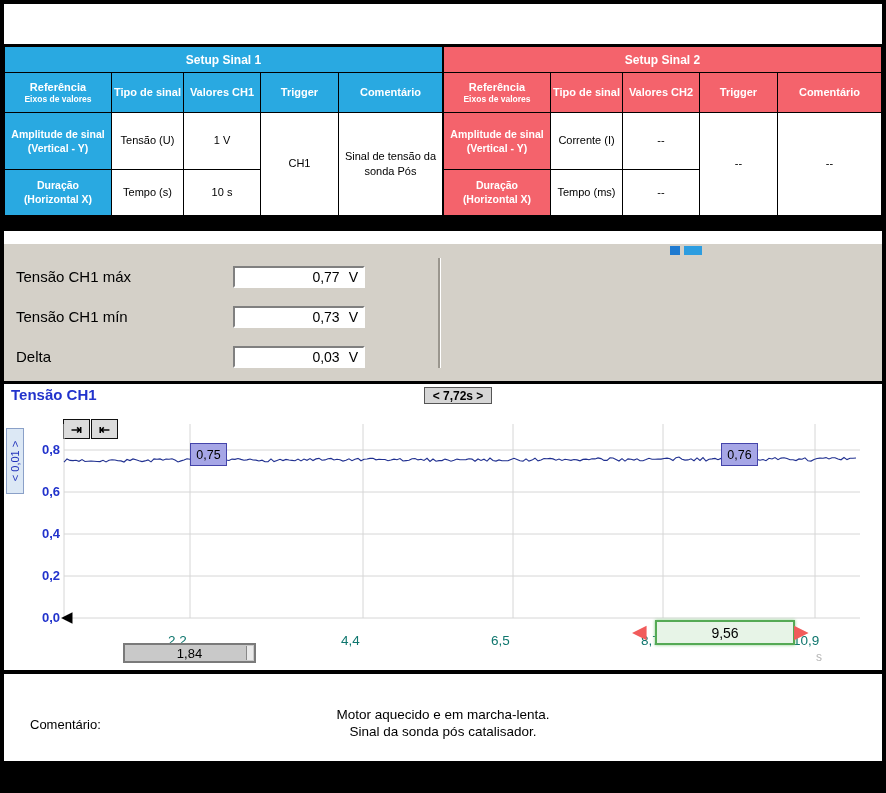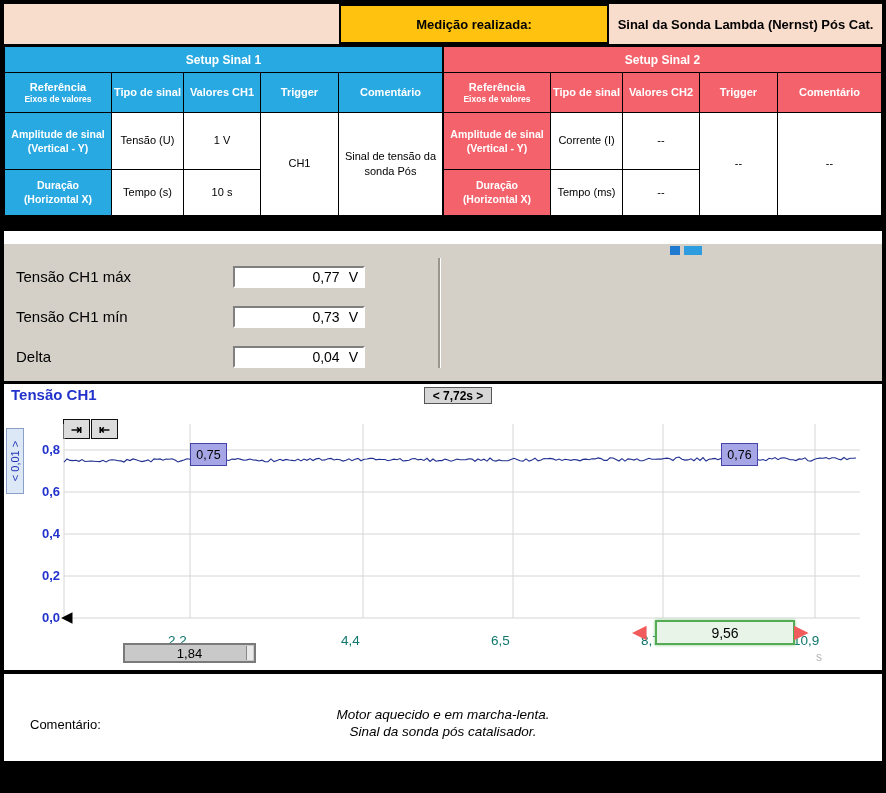--- a/index.html
+++ b/index.html
@@ -56,33 +56,28 @@
   #ground-marker{position:absolute;left:57px;top:224px;font-size:15px;color:#000;z-index:3;line-height:18px;}
   #cursor-time{position:absolute;left:119px;top:259px;width:133px;height:20px;background:#c9c9c9;border:2px solid #7a7a7a;display:flex;align-items:center;justify-content:center;font-size:13px;color:#000;z-index:4;}
   #cursor-time .handle{position:absolute;right:1px;top:1px;bottom:1px;width:7px;background:#e9e9e9;border-left:1px solid #888;}
   #cursor-value{position:absolute;left:651px;top:236px;width:140px;height:25px;background:#e7f4e7;border:2px solid #55aa55;box-shadow:0 0 3px #88cc88;display:flex;align-items:center;justify-content:center;font-size:14px;color:#000;z-index:4;}
   .red-arrow{position:absolute;top:237px;font-size:19px;color:#f15b5b;z-index:4;line-height:22px;}
 
   
   #comment-divider{left:0;top:666px;width:878px;height:4px;background:#000;}
   #comment{left:0;top:670px;width:878px;height:87px;background:#fff;}
   #comment-label{position:absolute;left:26px;top:43px;font-size:13px;color:#000;}
-  #comment-lines{position:absolute;left:0;top:32px;width:878px;text-align:center;font-size:13.5px;color:#000;line-height:17px;font-style:italic;}
+  #comment-lines{position:absolute;left:0;top:32px;width:878px;text-align:center;font-size:13.5px;color:#000;line-height:17px;}
   #bottom-bar{left:0;top:757px;width:878px;height:28px;background:#000;}
 </style>
 </head>
 <body>
 
 <div class="page">
 
-  <div class="abs" id="top-row">
-    <div class="peach" id="peach-left"></div>
-    <div id="measured-box">Medição realizada:</div>
-    <div class="peach" id="peach-right">Sinal da Sonda Lambda (Nernst) Pós Cat.</div>
-  </div>
 
   <div class="abs" id="tables">
     <table class="setup t1">
       <colgroup>
           <col style="width:107px">
           <col style="width:72px">
           <col style="width:77px">
           <col style="width:78px">
           <col>
         </colgroup>
@@ -173,21 +168,21 @@
       <span>0,77</span>
       <span>V</span>
     </div>
     <div class="m-label" style="top:62px;">Tensão CH1 mín</div>
     <div class="m-box" style="top:62px;">
       <span>0,73</span>
       <span>V</span>
     </div>
     <div class="m-label" style="top:102px;">Delta</div>
     <div class="m-box" style="top:102px;">
-      <span>0,04</span>
+      <span>0,03</span>
       <span>V</span>
     </div>
     <div id="meas-divider"></div>
     <div id="clipped-icon">
       <i style="left:0;width:10px;"></i>
         <i style="left:14px;width:18px;background:#2d9de0;"></i>
     </div>
   </div>
 
   <div class="abs" id="chart-divider"></div>

